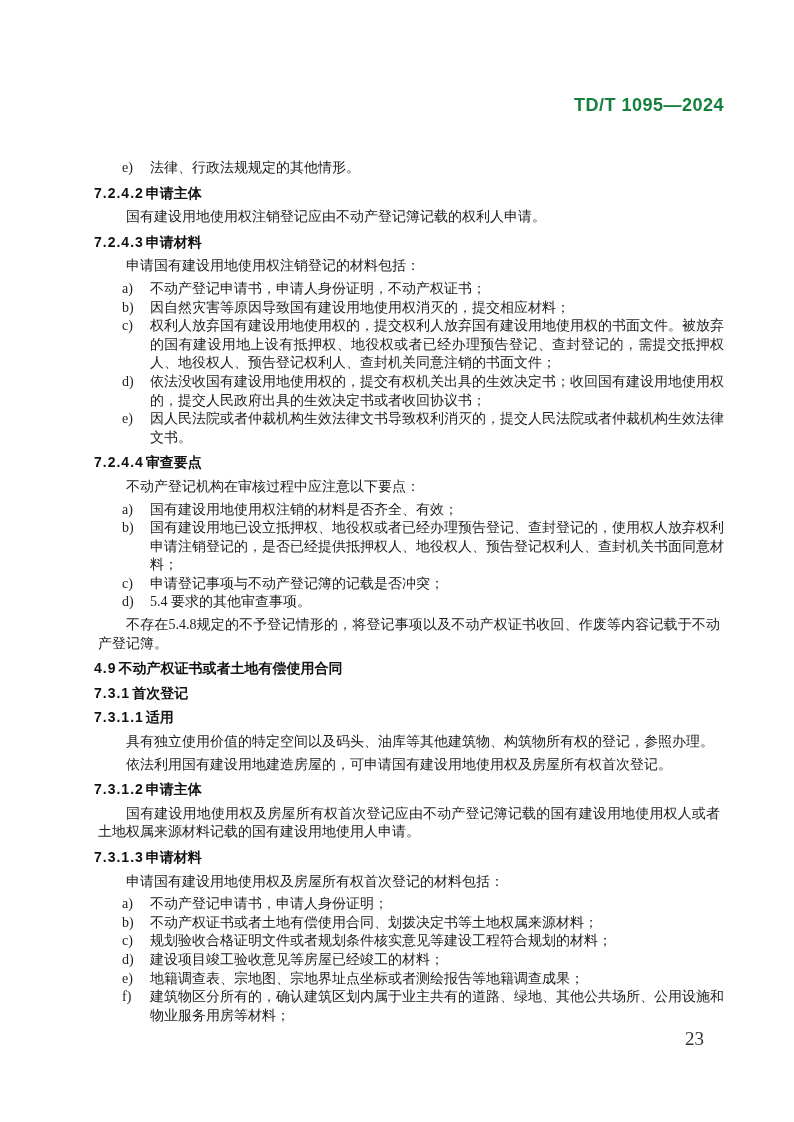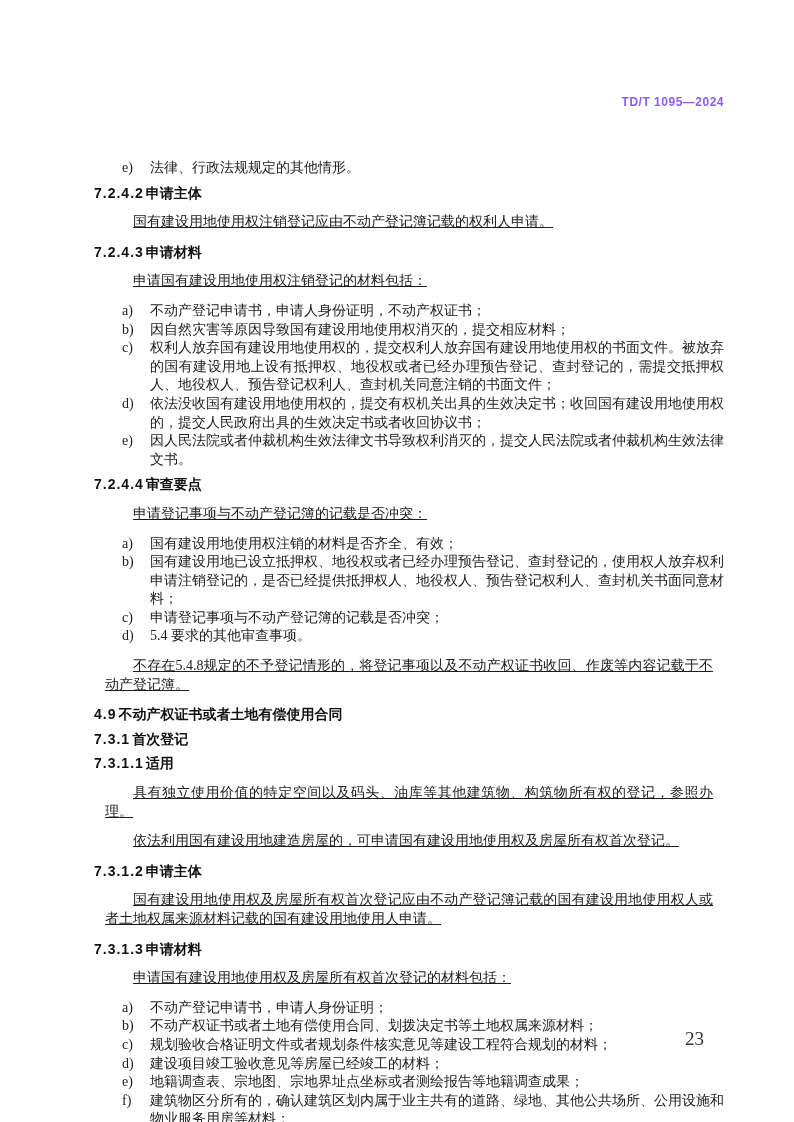--- a/index.html
+++ b/index.html
@@ -14,39 +14,38 @@
     background: #ffffff;
     color: #1c1c1c;
     font-family: "Liberation Serif", "DejaVu Serif", serif;
     overflow: hidden;
   }
   .doc-header {
     position: absolute;
     top: 95px;
     right: 70px;
     font-family: "Liberation Sans", "DejaVu Sans", sans-serif;
-    font-size: 12px;
+    font-size: 18px;
     font-weight: 600;
     letter-spacing: 0.5px;
-    color: #8b5cf6;
+    color: #15803d;
     white-space: nowrap;
   }
   .content {
     position: absolute;
     top: 159px;
     left: 94px;
     width: 630px;
     font-size: 14px;
     line-height: 18.6px;
     text-align: justify;
   }
   .para {
-    margin: 11px;
+    margin: 4px;
     text-indent: 28px;
-    text-decoration: underline;
   }
   .head {
     margin: 6px 0 6px 0;
     font-family: "Liberation Sans", "DejaVu Sans", sans-serif;
     font-weight: 700;
     color: #111111;
     text-align: left;
   }
   .head .h-num {
     display: inline-block;
@@ -116,21 +115,21 @@
     </div>
     <div class="li">
       <span class="li-label">e)</span>
       <span>因人民法院或者仲裁机构生效法律文书导致权利消灭的，提交人民法院或者仲裁机构生效法律文书。</span>
     </div>
 
     <div class="head">
       <span class="h-num">7.2.4.4</span><span>审查要点</span>
     </div>
 
-    <p class="para">申请登记事项与不动产登记簿的记载是否冲突：</p>
+    <p class="para">不动产登记机构在审核过程中应注意以下要点：</p>
 
     <div class="li">
       <span class="li-label">a)</span>
       <span>国有建设用地使用权注销的材料是否齐全、有效；</span>
     </div>
     <div class="li">
       <span class="li-label">b)</span>
       <span>国有建设用地已设立抵押权、地役权或者已经办理预告登记、查封登记的，使用权人放弃权利申请注销登记的，是否已经提供抵押权人、地役权人、预告登记权利人、查封机关书面同意材料；</span>
     </div>
     <div class="li">

